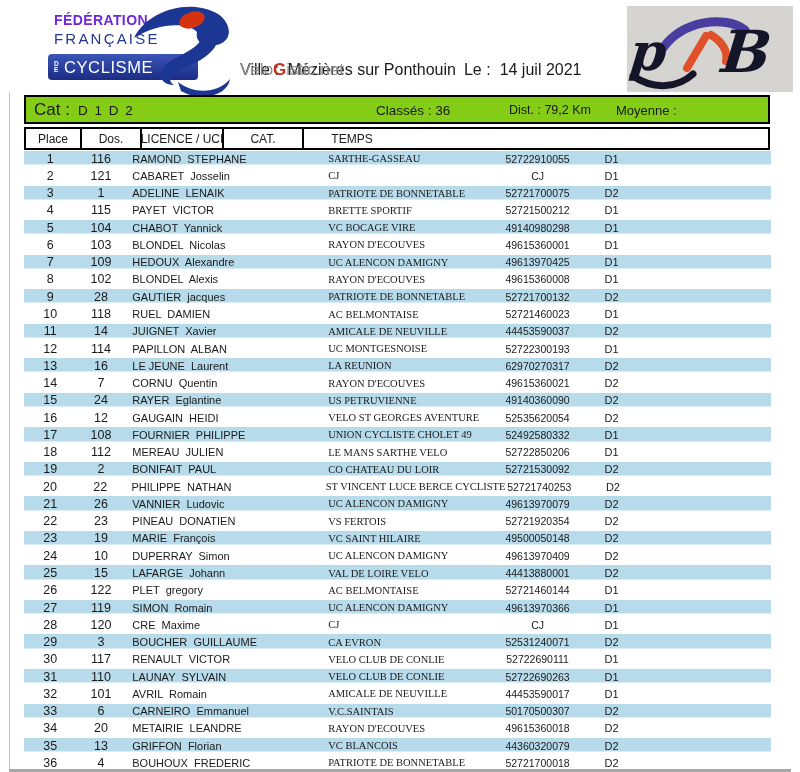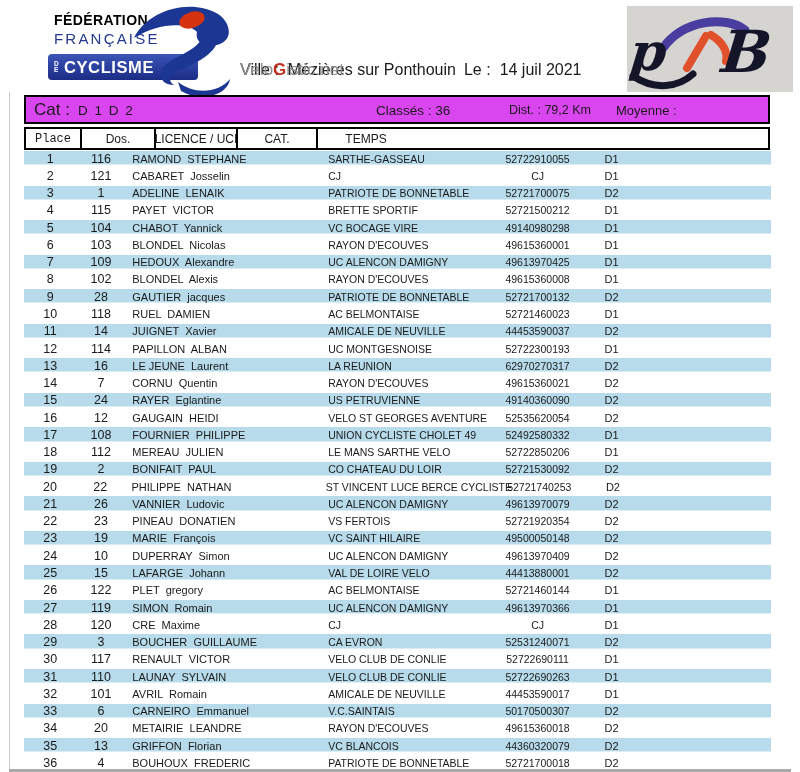--- a/index.html
+++ b/index.html
@@ -5,63 +5,63 @@
   html,body{margin:0;padding:0;}
   body{
     width:800px;height:772px;position:relative;overflow:hidden;
     background:#ffffff;color:#1a1a1a;
     font-family:"Liberation Sans","DejaVu Sans",sans-serif;
   }
   
   .masthead{position:absolute;left:0;top:0;width:800px;height:95px;}
   .ffc-logo{position:absolute;left:28px;top:4px;width:208px;height:88px;}
   .ffc-l1{position:absolute;left:26px;top:8px;font-size:14px;font-weight:bold;
-          color:#000000;letter-spacing:.4px;}
+          color:#6d28d9;letter-spacing:.4px;}
   .ffc-l2{position:absolute;left:26px;top:26px;font-size:15px;color:#24388f;letter-spacing:2.2px;text-align:center;}
   .ffc-box{position:absolute;left:20px;top:50px;width:150px;height:26px;border-radius:4px;
            background:linear-gradient(#3b55b8,#1b2c85);display:flex;align-items:center;
            padding-left:6px;box-sizing:border-box;}
   .ffc-de{font-size:6.5px;line-height:6px;width:7px;word-break:break-all;color:#fff;
           font-weight:bold;margin-right:3px;}
-  .ffc-cyc{font-size:16.5px;font-weight:bold;color:#fff;letter-spacing:.6px;}
+  .ffc-cyc{font-size:16.5px;font-weight:normal;color:#fff;letter-spacing:.6px;}
   .ffc-emblem{position:absolute;right:-8px;top:-2px;}
   .head-text{position:absolute;left:240px;top:12px;font-size:16px;line-height:23px;white-space:pre;}
   .head-text .lbl{margin-right:9px;}
   .head-text .val{margin-right:8px;}
   .velogistic{position:absolute;left:240px;top:60px;font-size:17px;color:#8e8e8e;text-align:right;}
   .velogistic .g{color:#c0301c;font-weight:bold;}
   .pb-logo{position:absolute;left:627px;top:6px;width:166px;height:86px;}
   
   .frame-left{position:absolute;left:9px;top:92px;width:1px;height:680px;background:#c8c8c8;}
   .frame-bottom{position:absolute;left:9px;top:769px;width:782px;height:3px;background:#a9a9a9;}
   
   .info-bar{position:absolute;left:24px;top:95px;width:746px;height:29px;
-            border:2px solid #000;box-sizing:border-box;background:#d946ef;}
+            border:2px solid #000;box-sizing:border-box;background:#84cc16;}
   .info-bar span{position:absolute;top:50%;transform:translateY(-50%);white-space:pre;}
   .i-cat-label{left:8px;font-size:17px;}
   .i-cat-value{left:52px;font-size:13.5px;letter-spacing:1.5px;}
   .i-partants{left:214px;font-size:13.5px;margin-top:45px;}
   .i-classes{left:350px;font-size:13.5px;}
   .i-dist{left:483px;font-size:12.5px;}
   .i-moyenne{left:590px;font-size:13px;}
   
   .thead{position:absolute;left:24px;top:127px;width:746px;height:23px;
          border:2px solid #000;box-sizing:border-box;display:flex;background:#fff;}
   .th{display:flex;align-items:center;justify-content:center;font-size:12px;
       box-sizing:border-box;border-left:2px solid #000;white-space:nowrap;}
-  .th:first-child{border-left:none;font-family:Liberation Mono, monospace;}
+  .th:first-child{border-left:none;}
   
   .tbody{position:absolute;left:24px;top:150px;width:747px;}
   .row{height:17.28px;display:flex;align-items:center;}
   .row.striped{background:#b7dbea;box-shadow:inset 0 -2.5px 0 0 #ffffff, inset 0 1px 0 0 #ffffff;}
   .cell{box-sizing:border-box;white-space:pre;overflow:visible;}
   .c-place{width:54px;text-align:center;font-size:12.5px;}
   .c-dos{width:50px;text-align:center;font-size:12.5px;}
   .c-name{width:202px;padding-left:7px;font-size:11px;}
-  .c-assoc{width:180px;padding-left:6px;font-size:10.5px;}
+  .c-assoc{width:180px;padding-left:6px;font-size:10.5px;font-family:Liberation Serif, serif;}
   .c-licence{width:82px;text-align:center;font-size:10.5px;}
   .c-cat{width:80px;padding-left:7px;font-size:11px;margin-left:20px;}
   .c-temps{width:98px;}
 </style>
 </head>
 <body>
 
 <div class="masthead">
 
   <div class="ffc-logo">
@@ -104,21 +104,21 @@
   <span class="i-cat-label">Cat :</span>
   <span class="i-cat-value">D 1 D 2</span>
   <span class="i-partants">Partants : 52</span>
   <span class="i-classes">Classés : 36</span>
   <span class="i-dist">Dist. : 79,2 Km</span>
   <span class="i-moyenne">Moyenne :</span>
 </div>
 
 <div class="thead">
   <div class="th" style="width:54px">Place</div>
-  <div class="th" style="width:74px">Dos.</div>
+  <div class="th" style="width:60px">Dos.</div>
   <div class="th" style="width:82px">LICENCE / UCI</div>
   <div class="th" style="width:80px">CAT.</div>
   <div class="th" style="width:98px">TEMPS</div>
 </div>
 
 <div class="tbody">
     <div class="row striped">
       <span class="cell c-place">1</span>
       <span class="cell c-dos">116</span>
       <span class="cell c-name">RAMOND  STEPHANE</span>

